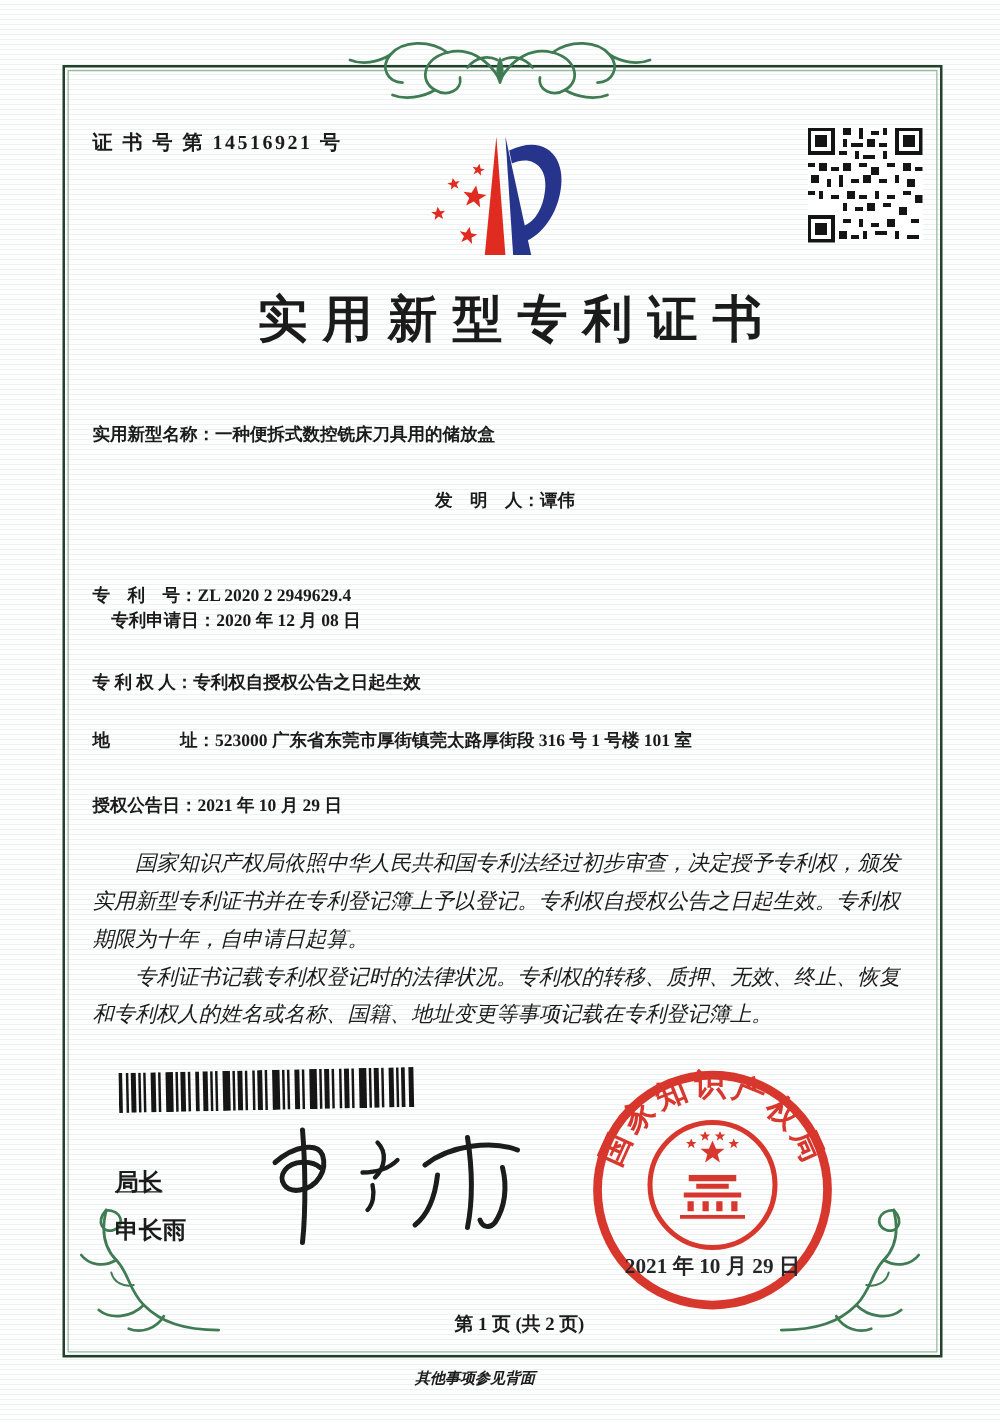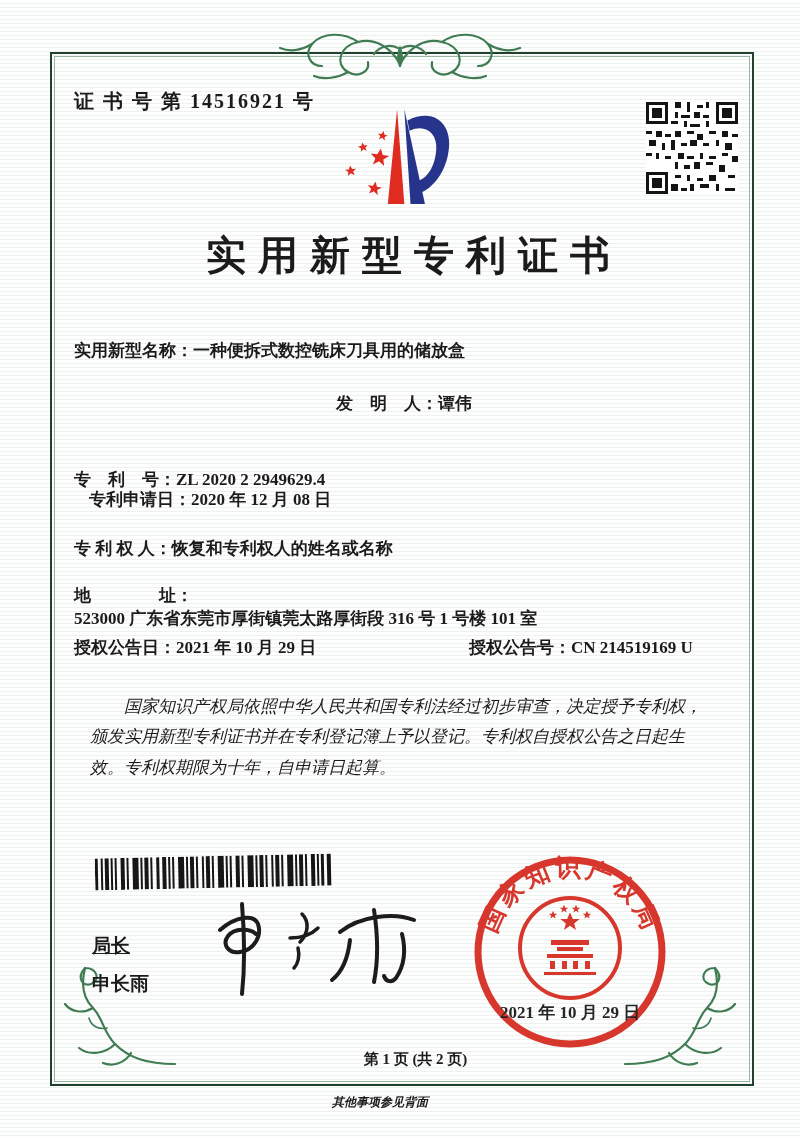--- a/index.html
+++ b/index.html
@@ -8,32 +8,32 @@
     font-family:"Liberation Serif","DejaVu Serif",serif;
     color:#1b1b1b;
     background:repeating-linear-gradient(180deg,#fdfefd 0px,#fdfefd 3px,#ecf3ee 3px,#ecf3ee 4px);
   }
   .abs{position:absolute;}
   .frame{
     left:50px;top:52px;width:700px;height:1030px;
     border:2px solid #22402c;
   }
   .frame-inner{position:absolute;inset:2px;border:1px solid #93b89f;}
-  .cert-no{left:74px;top:88px;font-size:20px;letter-spacing:2px;font-weight:600;}
+  .cert-no{left:74px;top:104px;font-size:16px;letter-spacing:2px;font-weight:600;}
   .title{left:16px;top:228px;width:796px;text-align:center;font-size:40px;font-weight:700;letter-spacing:12px;}
-  .field{left:74px;width:660px;font-size:17px;line-height:1.35;}
+  .field{left:74px;width:660px;font-size:14px;line-height:1.35;}
   .field .lab{white-space:pre;font-weight:600;}
   .field .val{font-weight:600;}
   .f-name{top:340px;} .f-inventor{top:393px;text-align:center;} .f-patno{top:441px;margin-top:28px;}
   .f-filing{top:489px;margin-left:15px;} .f-patentee{top:538px;}
   .f-address{top:585px;} .f-address .val{display:inline-block;vertical-align:top;width:545px;}
   .f-grant{top:637px;}
   .grant-no{position:absolute;left:395px;top:0;white-space:nowrap;}
   .paras{left:74px;top:676px;width:658px;font-size:17px;line-height:1.78;font-style:italic;}
-  .paras p{margin:16px;text-indent:2em;}
+  .paras p{margin:0;text-indent:2em;}
   .barcode{left:95px;top:856px;transform:rotate(-1.2deg);}
   .signer-title{left:92px;top:933px;font-size:19px;font-weight:700;text-decoration:underline;}
   .signer-name{left:92px;top:971px;font-size:19px;font-weight:700;}
   .signature{left:198px;top:888px;}
   .seal{left:466px;top:852px;}
   .page-num{left:50px;top:1050px;width:731px;text-align:center;font-size:15px;font-weight:600;}
   .back-note{left:50px;top:1094px;width:660px;text-align:center;font-size:12px;font-style:italic;font-weight:600;}
   .ornament-top{left:278px;top:24px;}
   .corner-bl{left:52px;top:952px;}
   .corner-br{left:623px;top:952px;}
@@ -181,34 +181,32 @@
 <div class="abs field f-inventor">
   <span class="lab">发　明　人：</span><span class="val">谭伟</span>
 </div>
 <div class="abs field f-patno">
   <span class="lab">专　利　号：</span><span class="val">ZL 2020 2 2949629.4</span>
 </div>
 <div class="abs field f-filing">
   <span class="lab">专利申请日：</span><span class="val">2020 年 12 月 08 日</span>
 </div>
 <div class="abs field f-patentee">
-  <span class="lab">专 利 权 人：</span><span class="val">恢复和专利权人的姓名或名称</span>
+  <span class="lab">专 利 权 人：</span><span class="val">专利权自授权公告之日起生效</span>
 </div>
 <div class="abs field f-address">
   <span class="lab">地　　　　址：</span><span class="val">523000 广东省东莞市厚街镇莞太路厚街段 316 号 1 号楼 101 室</span>
 </div>
 <div class="abs field f-grant" style="position:absolute;">
   <span class="lab">授权公告日：</span><span class="val">2021 年 10 月 29 日</span>
-  <span class="grant-no">
-    <span class="lab">授权公告号：</span><span class="val">CN 214519169 U</span>
-  </span>
 </div>
 
 <div class="abs paras">
   <p>国家知识产权局依照中华人民共和国专利法经过初步审查，决定授予专利权，颁发实用新型专利证书并在专利登记簿上予以登记。专利权自授权公告之日起生效。专利权期限为十年，自申请日起算。</p>
+  <p>专利证书记载专利权登记时的法律状况。专利权的转移、质押、无效、终止、恢复和专利权人的姓名或名称、国籍、地址变更等事项记载在专利登记簿上。</p>
 </div>
 
 <svg class="abs barcode" width="238" height="32" viewBox="0 0 120 16" preserveAspectRatio="none">
   <g fill="#161616">
     <rect x="0" y="0" width="1.5" height="16"></rect>
       <rect x="3" y="0" width="1" height="16"></rect>
       <rect x="5" y="0" width="2" height="16"></rect>
       <rect x="8" y="0" width="1" height="16"></rect>
     <rect x="10" y="0" width="1" height="16"></rect>
       <rect x="13" y="0" width="2" height="16"></rect>

